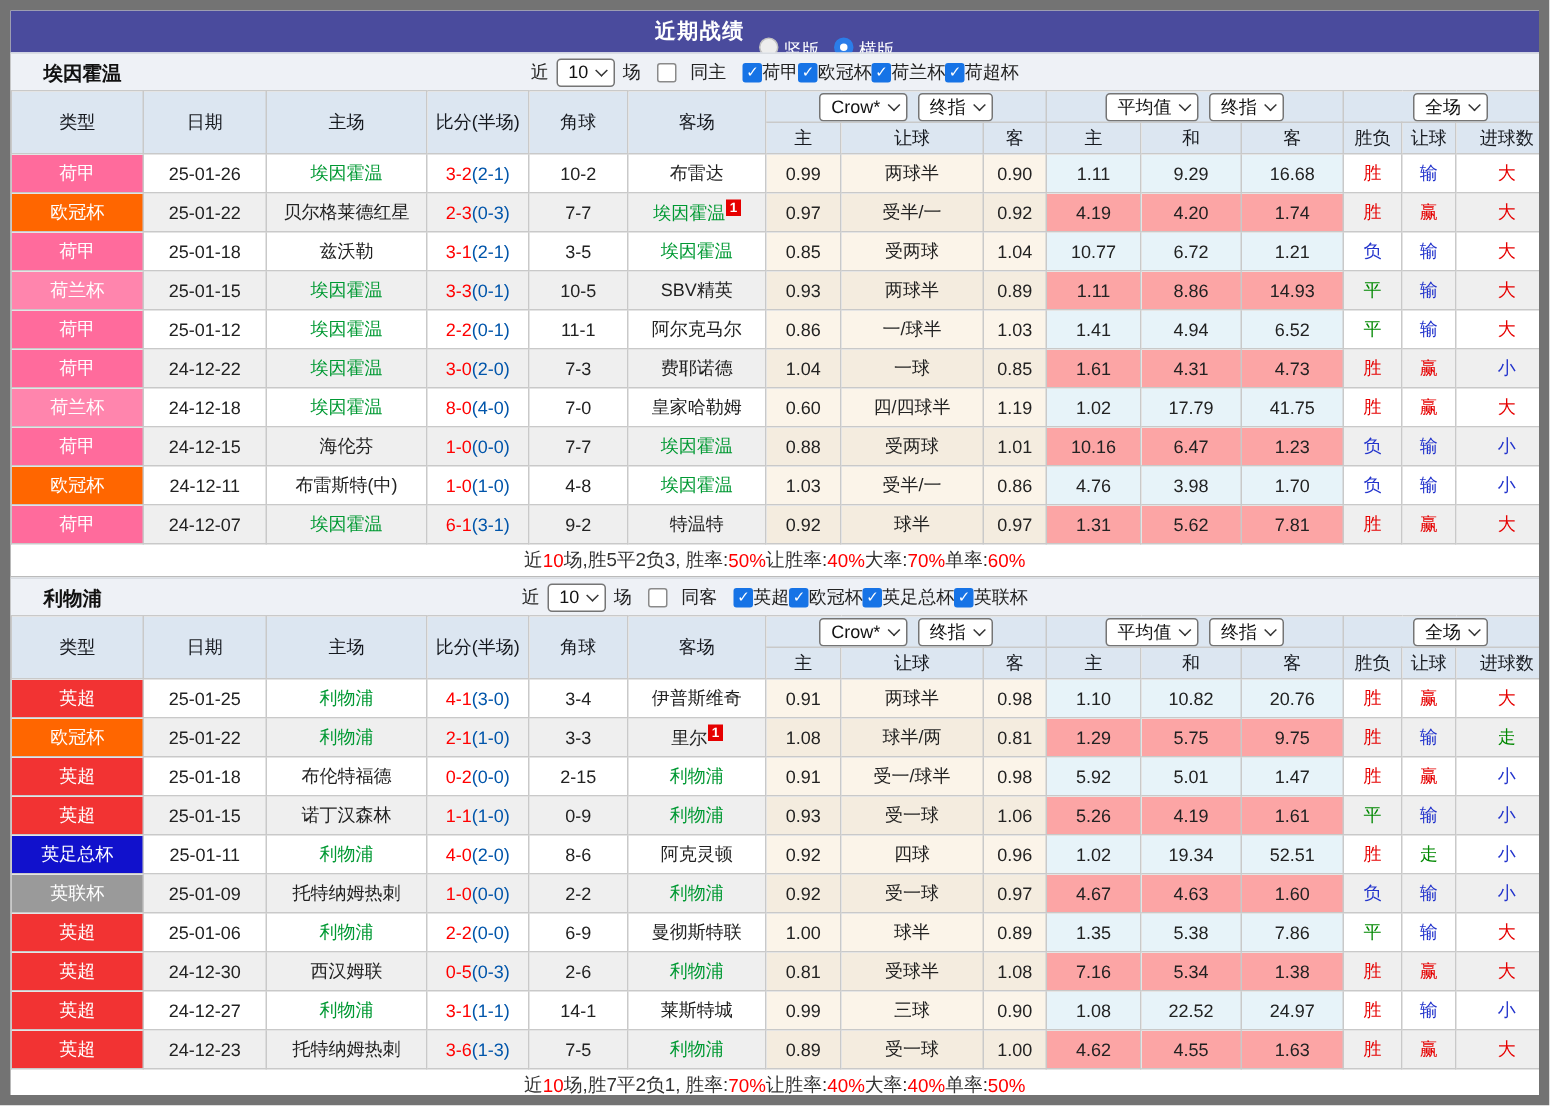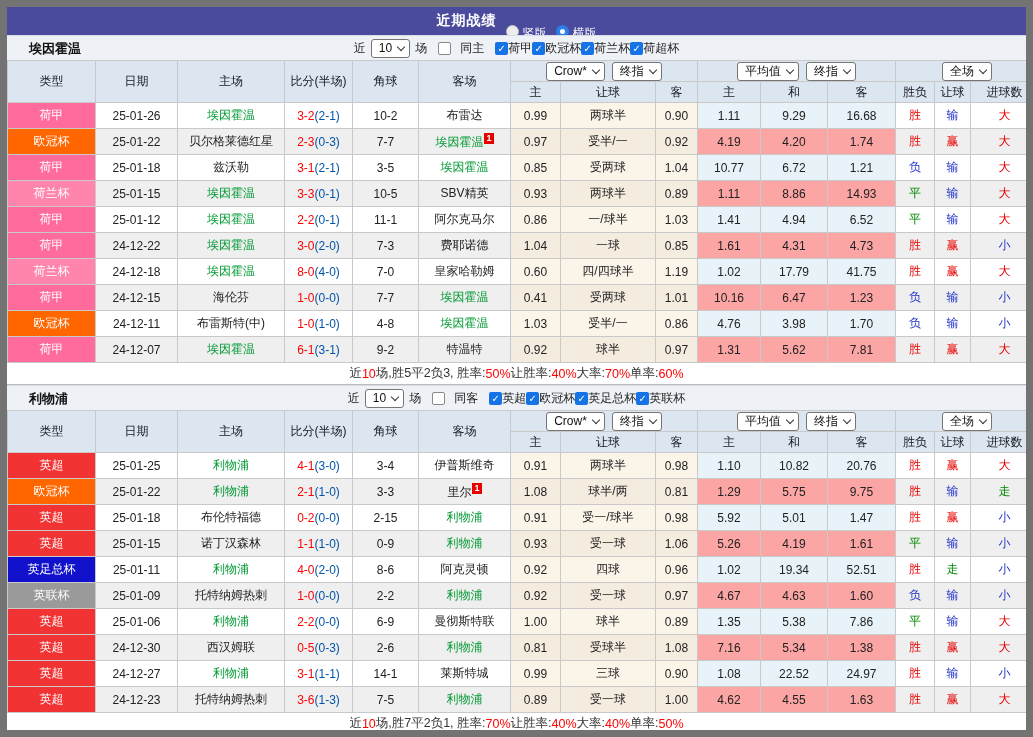--- a/index.html
+++ b/index.html
@@ -283,21 +283,21 @@
             <td style="color: rgb(230, 0, 0);">赢</td>
             <td style="color: rgb(230, 0, 0);">大</td>
           </tr>
           <tr class="alt">
             <td class="league" style="background: rgb(255, 107, 156);">荷甲</td>
             <td>24-12-15</td>
             <td><span class="t-black">海伦芬</span></td>
             <td><span class="score-ft">1-0</span><span class="score-ht">(0-0)</span></td>
             <td>7-7</td>
             <td><span class="t-green">埃因霍温</span></td>
-            <td class="c-odd">0.41</td>
+            <td class="c-odd">0.88</td>
             <td class="c-odd">受两球</td>
             <td class="c-odd">1.01</td>
             <td class="c-avg">10.16</td>
             <td class="c-avg">6.47</td>
             <td class="c-avg">1.23</td>
             <td style="color: rgb(34, 51, 204);">负</td>
             <td style="color: rgb(34, 51, 204);">输</td>
             <td style="color: rgb(34, 51, 204);">小</td>
           </tr>
           <tr>

